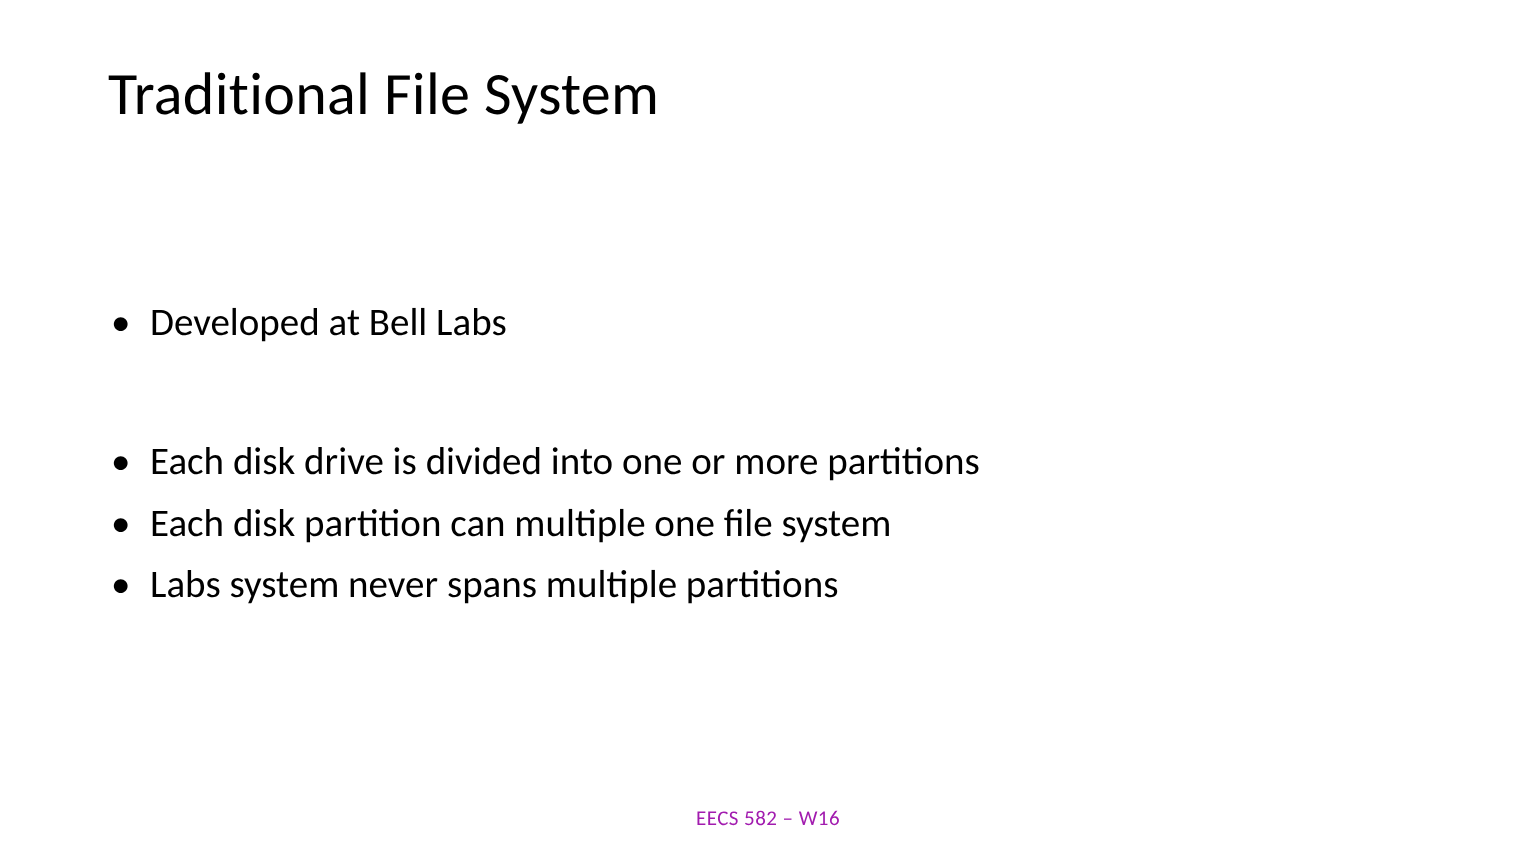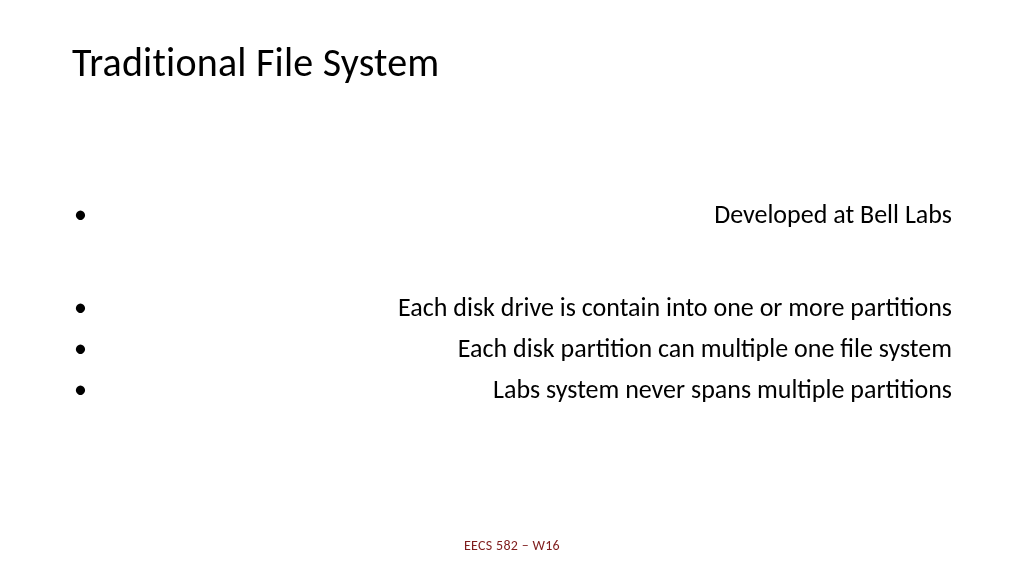--- a/index.html
+++ b/index.html
@@ -40,53 +40,52 @@
       color: #000000;
     }
     .bullet-marker {
       width: 28px;
       flex-shrink: 0;
       text-align: left;
       padding-left: 2px;
     }
     .bullet-text {
       flex: 1;
-      text-align: right;
     }
     .gap-after {
       margin-bottom: 58px;
     }
     .item-spacing {
       margin-bottom: 6px;
     }
     .footer {
       position: absolute;
       bottom: 22px;
       left: 0;
       width: 100%;
       text-align: center;
       font-size: 14px;
-      color: #7f1d1d;
+      color: #a21caf;
       letter-spacing: 0.3px;
     }
   </style>
 </head>
 <body>
 
 <div class="slide">
   <h1 class="title">Traditional File System</h1>
 
   <div class="content">
     <div class="bullet-item gap-after">
       <span class="bullet-marker">•</span>
       <span class="bullet-text">Developed at Bell Labs</span>
     </div>
     <div class="bullet-item item-spacing">
       <span class="bullet-marker">•</span>
-      <span class="bullet-text">Each disk drive is contain into one or more partitions</span>
+      <span class="bullet-text">Each disk drive is divided into one or more partitions</span>
     </div>
     <div class="bullet-item item-spacing">
       <span class="bullet-marker">•</span>
       <span class="bullet-text">Each disk partition can multiple one file system</span>
     </div>
     <div class="bullet-item">
       <span class="bullet-marker">•</span>
       <span class="bullet-text">Labs system never spans multiple partitions</span>
     </div>
   </div>

